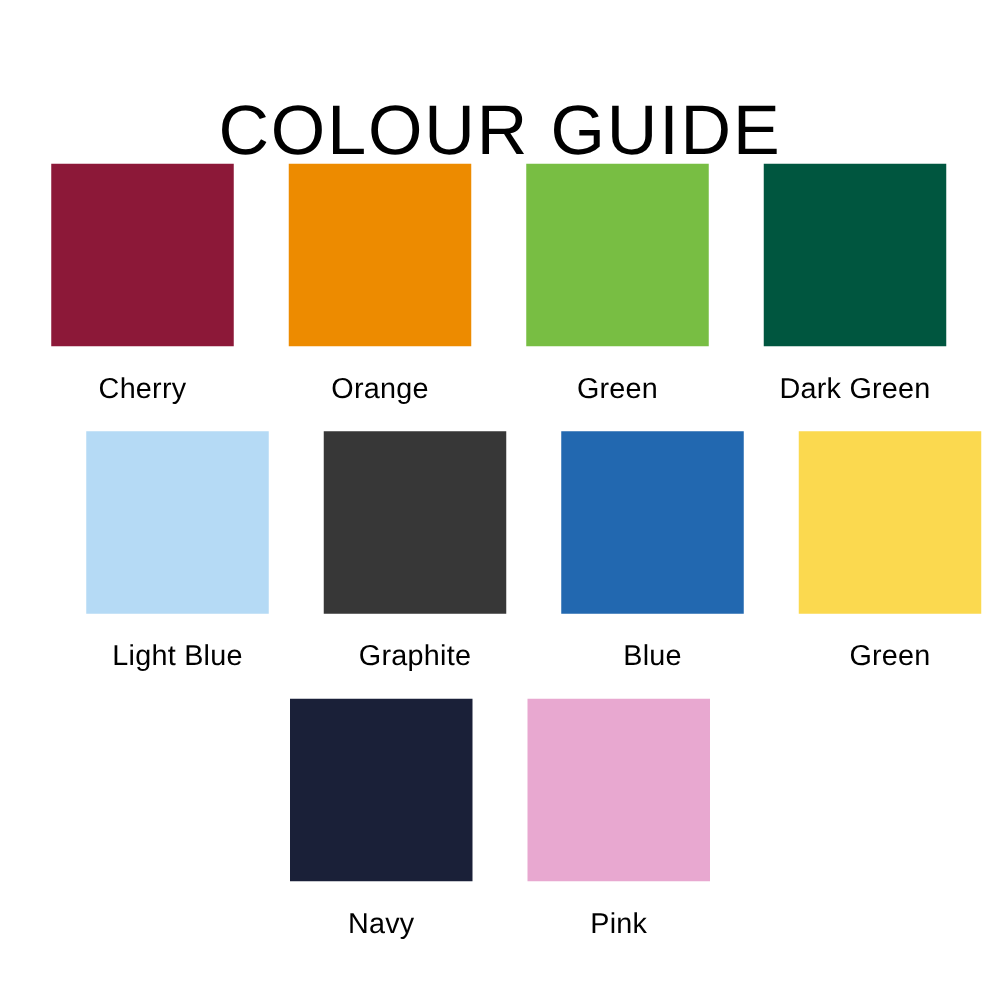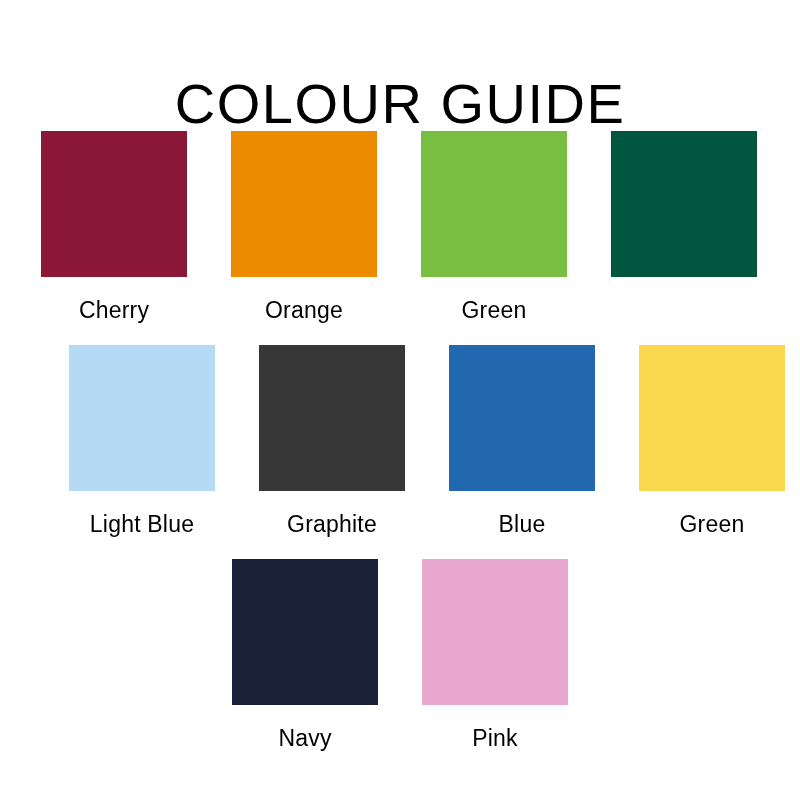--- a/index.html
+++ b/index.html
@@ -98,20 +98,21 @@
       <div class="swatch-cell">
         <span class="swatch-chip" style="background-color: rgb(237, 139, 0);"></span>
         <span class="swatch-label">Orange</span>
       </div>
       <div class="swatch-cell">
         <span class="swatch-chip" style="background-color: rgb(120, 190, 67);"></span>
         <span class="swatch-label">Green</span>
       </div>
       <div class="swatch-cell">
         <span class="swatch-chip" style="background-color: rgb(0, 86, 63);"></span>
+        <span class="swatch-label">Dark Green</span>
       </div>
     </div>
   </div>
 
   <div class="swatch-grid" id="row-2">
     <div class="swatch-row">
       <div class="swatch-cell">
         <span class="swatch-chip" style="background-color: rgb(181, 218, 245);"></span>
         <span class="swatch-label">Light Blue</span>
       </div>

